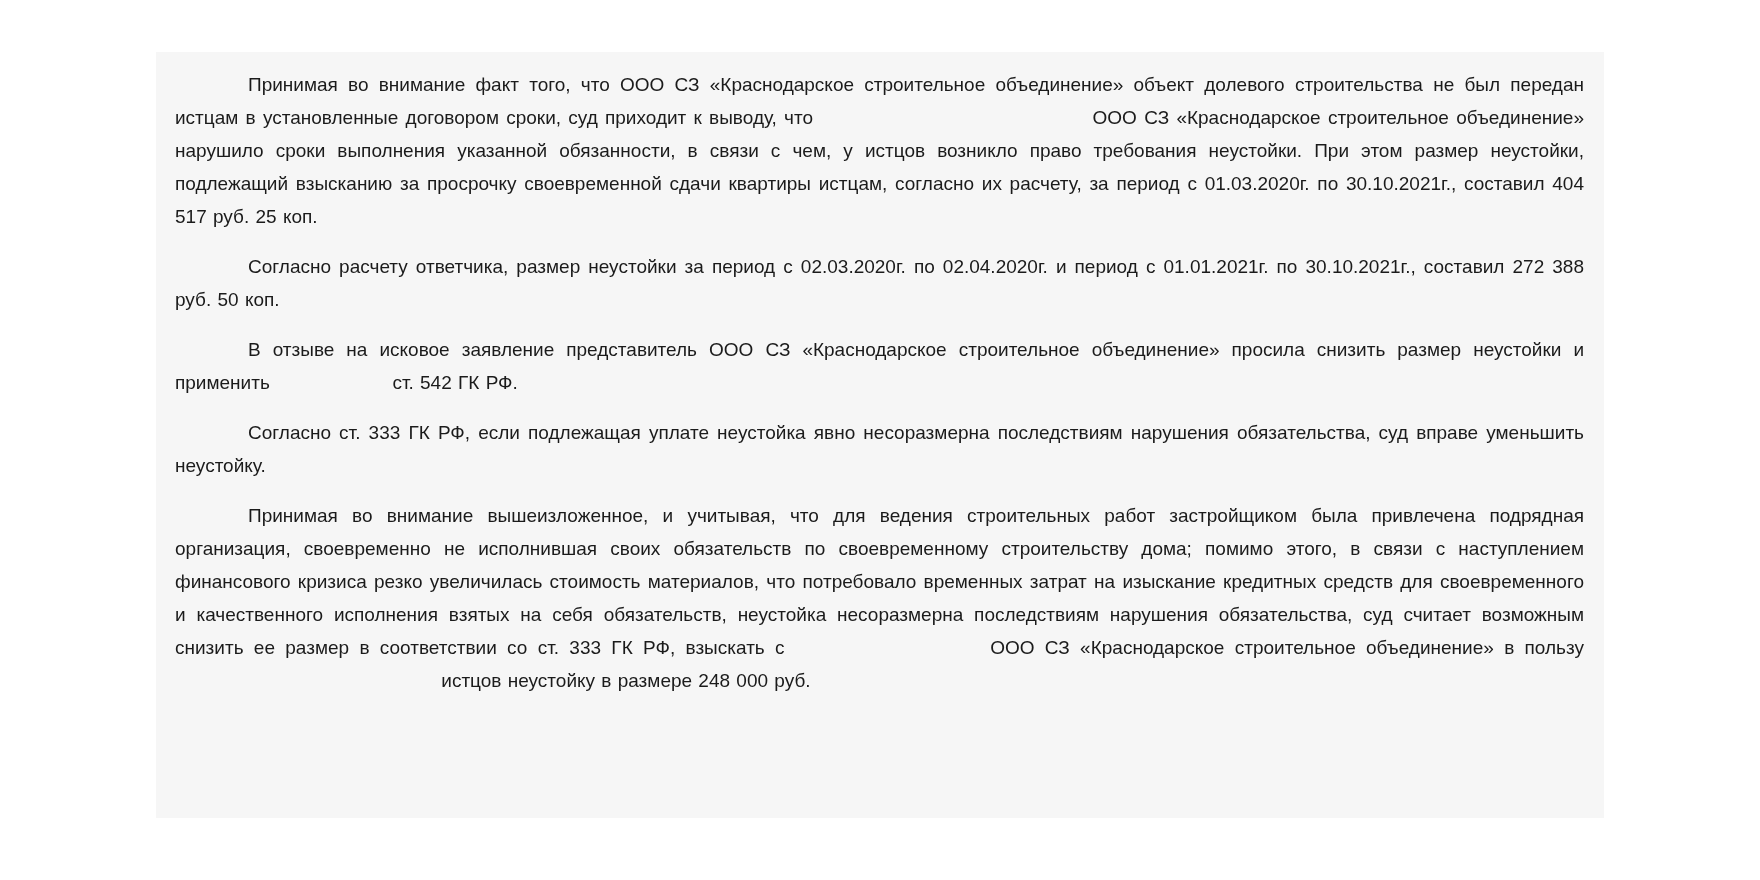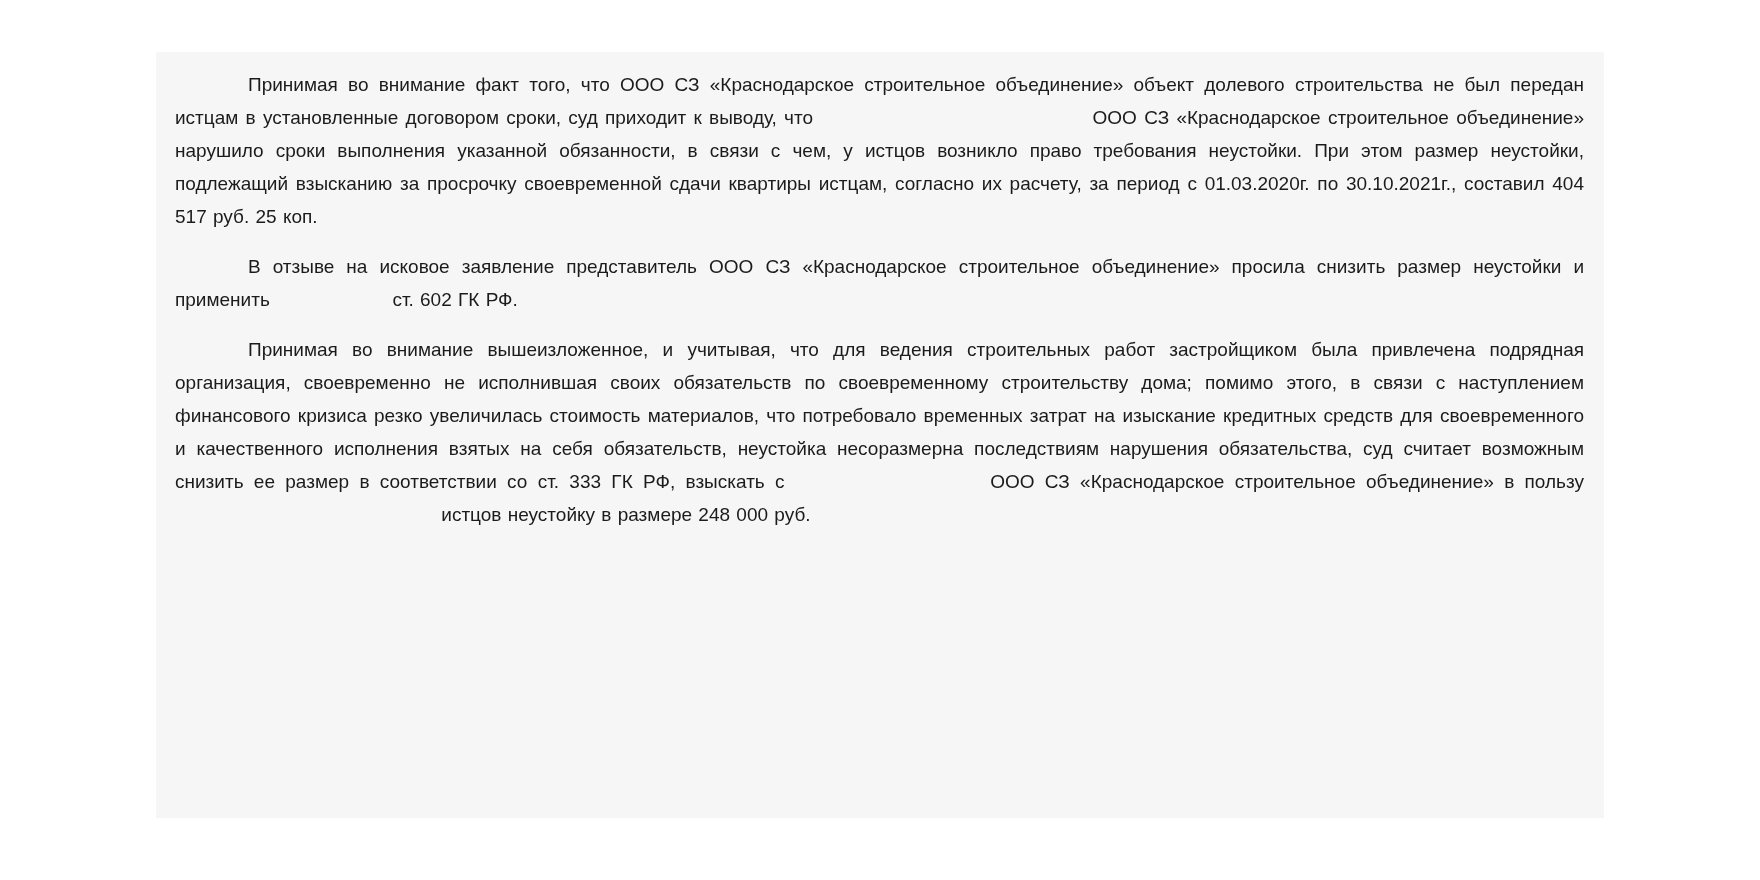--- a/index.html
+++ b/index.html
@@ -45,17 +45,19 @@
     vertical-align: baseline;
   }
 </style>
 </head>
 <body>
 
 <div class="viewport">
   <div class="doc-panel">
     <div>
         <p class="para"><span>Принимая во внимание факт того, что ООО СЗ «Краснодарское строительное объединение» объект долевого строительства не был передан истцам в установленные договором сроки, суд приходит к выводу, что</span> <span class="redaction-gap" style="width: 265px;"></span> <span>ООО СЗ «Краснодарское строительное объединение» нарушило сроки выполнения указанной обязанности, в связи с чем, у истцов возникло право требования неустойки. При этом размер неустойки, подлежащий взысканию за просрочку своевременной сдачи квартиры истцам, согласно их расчету, за период с 01.03.2020г. по 30.10.2021г., составил 404 517 руб. 25 коп.</span></p>
-        <p class="para"><span>В отзыве на исковое заявление представитель ООО СЗ «Краснодарское строительное объединение» просила снизить размер неустойки и применить</span> <span class="redaction-gap" style="width: 110px;"></span> <span>ст. 602 ГК РФ.</span></p>
+        <p class="para"><span>Согласно расчету ответчика, размер неустойки за период с 02.03.2020г. по 02.04.2020г. и период с 01.01.2021г. по 30.10.2021г., составил 272 388 руб. 50 коп.</span></p>
+        <p class="para"><span>В отзыве на исковое заявление представитель ООО СЗ «Краснодарское строительное объединение» просила снизить размер неустойки и применить</span> <span class="redaction-gap" style="width: 110px;"></span> <span>ст. 542 ГК РФ.</span></p>
+        <p class="para"><span>Согласно ст. 333 ГК РФ, если подлежащая уплате неустойка явно несоразмерна последствиям нарушения обязательства, суд вправе уменьшить неустойку.</span></p>
         <p class="para"><span>Принимая во внимание вышеизложенное, и учитывая, что для ведения строительных работ застройщиком была привлечена подрядная организация, своевременно не исполнившая своих обязательств по своевременному строительству дома; помимо этого, в связи с наступлением финансового кризиса резко увеличилась стоимость материалов, что потребовало временных затрат на изыскание кредитных средств для своевременного и качественного исполнения взятых на себя обязательств, неустойка несоразмерна последствиям нарушения обязательства, суд считает возможным снизить ее размер в соответствии со ст. 333 ГК РФ, взыскать с</span> <span class="redaction-gap" style="width: 185px;"></span> <span>ООО СЗ «Краснодарское строительное объединение» в пользу</span> <span class="redaction-gap" style="width: 260px;"></span> <span>истцов неустойку в размере 248 000 руб.</span></p>
       </div>
   </div>
 </div>
 
 </body></html>

